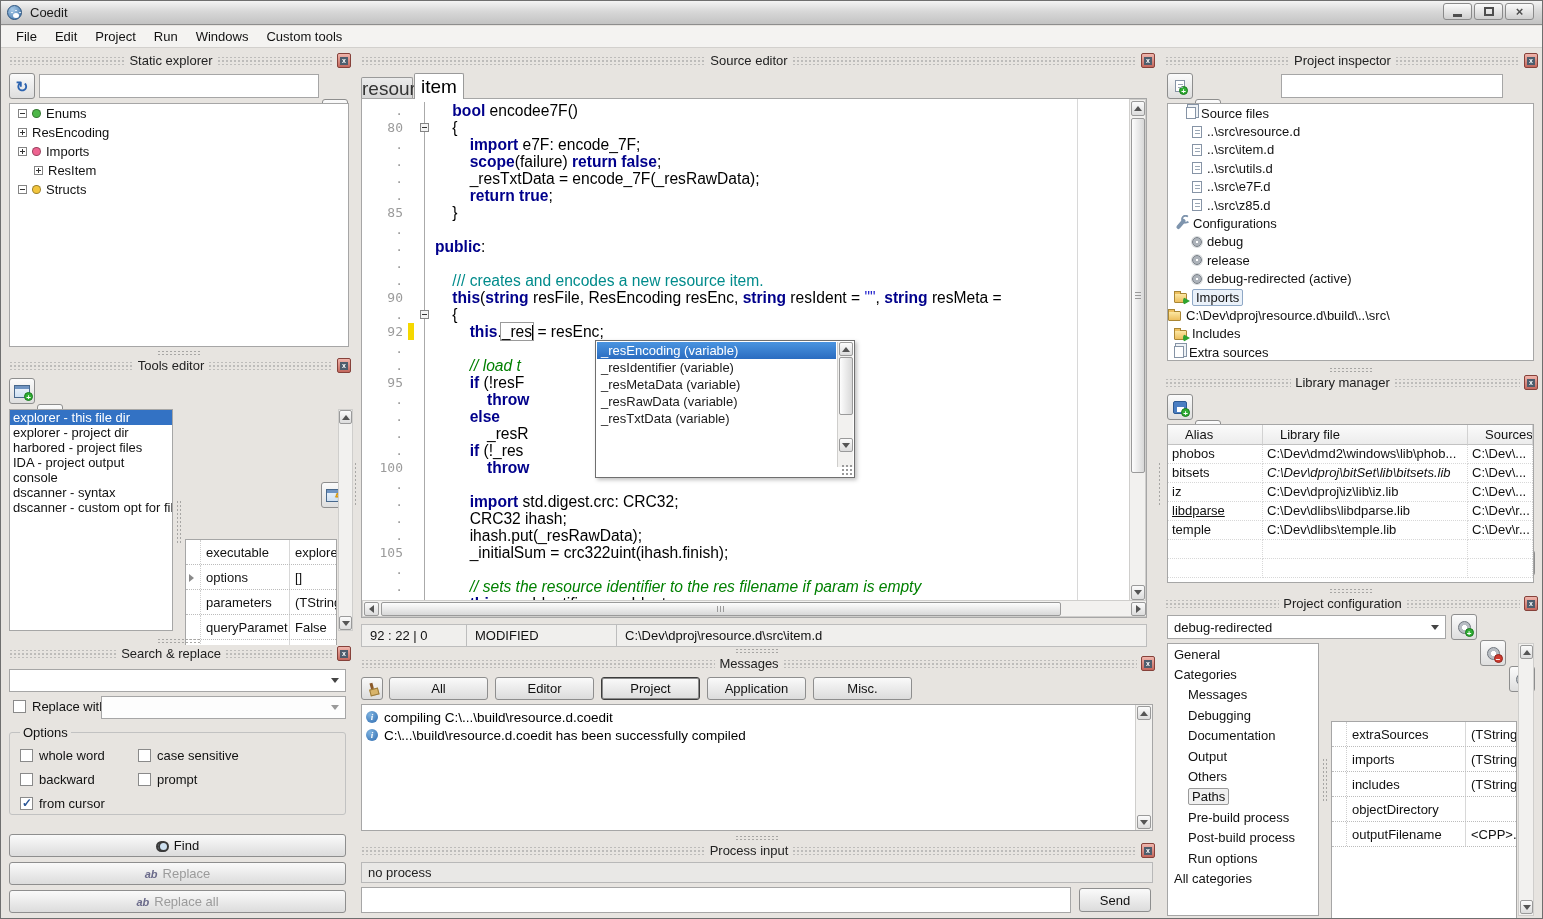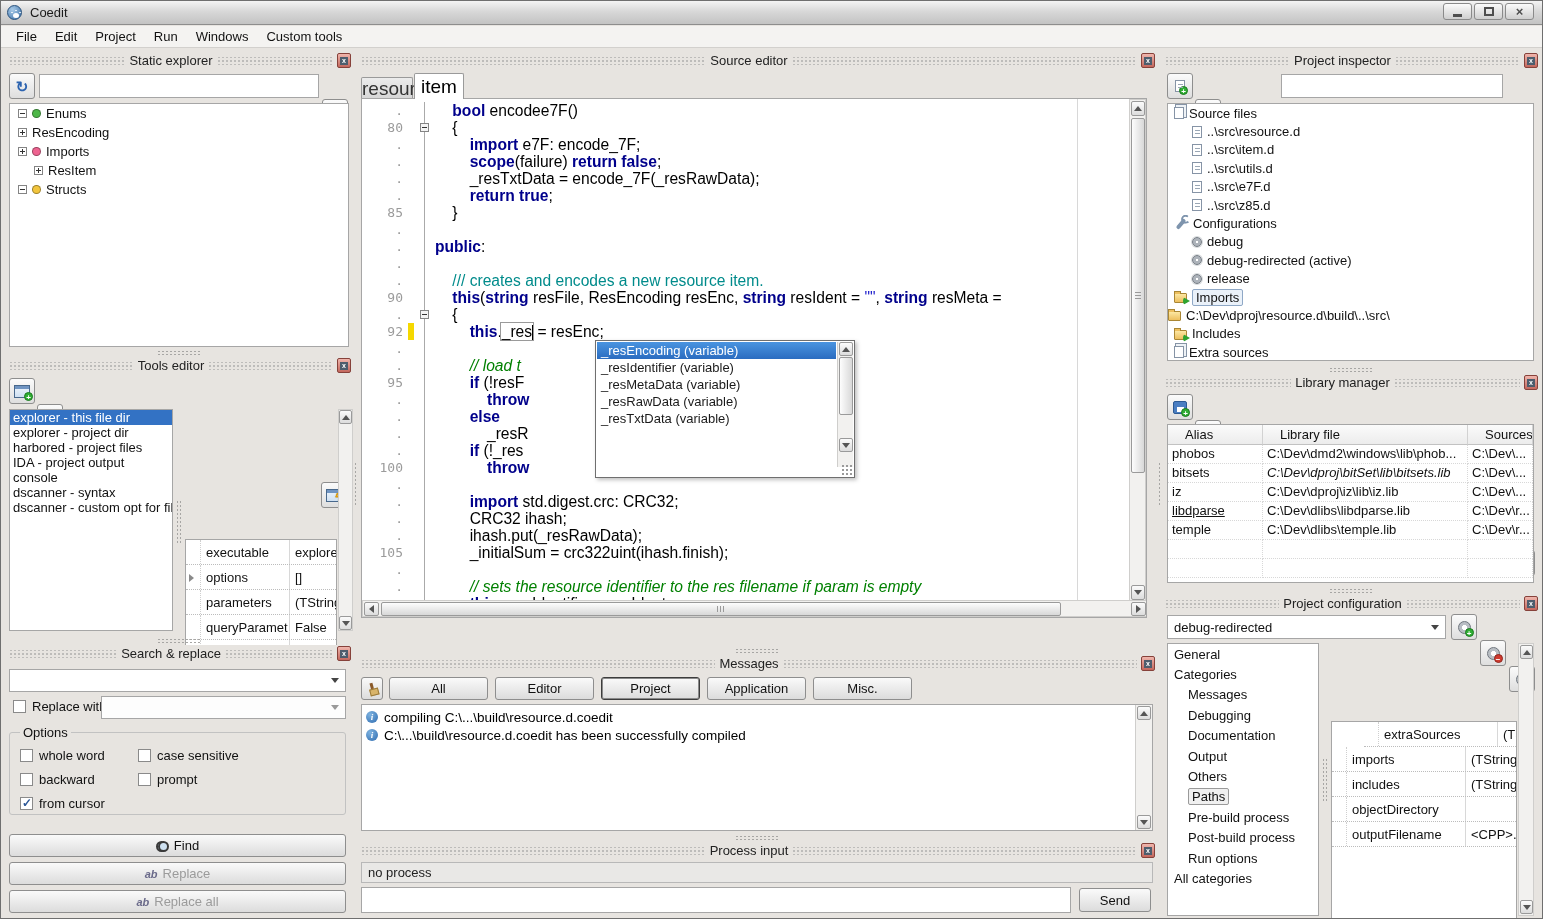--- a/index.html
+++ b/index.html
@@ -623,20 +623,25 @@
           </div>
         <div class="sb-thumb h" style="left:18px;top:1px;width:680px;height:14px">
             <span class="thumb-grip-h"></span>
           </div>
         <div class="sb-btn" style="right:1px;top:1px;width:15px;height:14px">
             <span class="tri rt"></span>
           </div>
       </div>
     </div>
 
+    <div class="abs" style="left:4px;top:572px;width:786px;height:23px;background:#f0efed;border:1px solid #bdbdbd">
+      <div class="statusseg" style="left:0;width:105px">92 : 22 | 0</div>
+      <div class="statusseg" style="left:105px;width:150px">MODIFIED</div>
+      <div class="statusseg" style="left:255px;right:0;border-right:none">C:\Dev\dproj\resource.d\src\item.d</div>
+    </div>
   </div>
 
   <div class="hsplit" style="left:356px;top:646px;width:800px">
       <div class="grip-h"></div>
     </div>
 
   <div class="panel" style="left:356px;top:654px;width:800px;height:179px">
     <div class="phdr">
       <div class="pdots"></div>
       <div class="ptitle">Messages</div>
@@ -728,21 +733,21 @@
           <span class="badge r">−</span>
         </span>
       </div>
     <div class="input abs" style="left:120px;top:22px;width:222px;height:24px" placeholder=""></div>
     <div class="tbtn abs" style="left:346px;top:21px">
         <span class="i-funnel">
           <span class="stem"></span>
         </span>
       </div>
     <div class="white abs" style="left:6px;top:51px;width:367px;height:258px;overflow:hidden" id="pi-tree">
-        <div class="trow" style="height: 18.4px; padding-left: 6px;">
+        <div class="trow" style="height: 18.4px; padding-left: 18px;">
           <div class="i-docs"></div>
           <div class="lbl">Source files</div>
         </div>
         <div class="trow" style="height: 18.4px; padding-left: 24px;">
           <div class="i-doc"></div>
           <div class="lbl">..\src\resource.d</div>
         </div>
         <div class="trow" style="height: 18.4px; padding-left: 24px;">
           <div class="i-doc"></div>
           <div class="lbl">..\src\item.d</div>
@@ -762,25 +767,25 @@
         <div class="trow" style="height: 18.4px; padding-left: 6px;">
           <div class="i-wrench"></div>
           <div class="lbl">Configurations</div>
         </div>
         <div class="trow" style="height: 18.4px; padding-left: 24px;">
           <div class="i-gear"></div>
           <div class="lbl">debug</div>
         </div>
         <div class="trow" style="height: 18.4px; padding-left: 24px;">
           <div class="i-gear"></div>
-          <div class="lbl">debug-redirected (active)</div>
+          <div class="lbl">release</div>
         </div>
         <div class="trow" style="height: 18.4px; padding-left: 24px;">
           <div class="i-gear"></div>
-          <div class="lbl">release</div>
+          <div class="lbl">debug-redirected (active)</div>
         </div>
         <div class="trow" style="height: 18.4px; padding-left: 6px;">
           <div class="i-folder">
             <div class="badge ga"></div>
           </div>
           <div class="lbl boxed">Imports</div>
         </div>
         <div class="trow" style="height: 18.4px; ">
           <div class="i-folder"></div>
           <div class="lbl">C:\Dev\dproj\resource.d\build\..\src\</div>
@@ -953,21 +958,21 @@
           <div class="lbl">Run options</div>
         </div>
         <div class="trow" style="height: 20.4px; padding-left: 6px;">
           <div class="lbl">All categories</div>
         </div>
       </div>
     <div class="vsplit" style="left:160px;top:140px;height:90px">
         <div class="grip-v"></div>
       </div>
     <div class="pgrid abs" style="left:170px;top:48px;width:186px;height:273px" id="pc-grid">
-        <div class="prow" style="height: 25px; margin-left: 32px;">
+        <div class="prow" style="height: 25px;">
           <div class="pcell-a"></div>
           <div class="pname" style="width: 118px;">extraSources</div>
           <div class="pval">(TStringL</div>
         </div>
         <div class="prow" style="height: 25px;">
           <div class="pcell-a"></div>
           <div class="pname" style="width: 118px;">imports</div>
           <div class="pval">(TStringL</div>
         </div>
         <div class="prow" style="height: 25px;">

